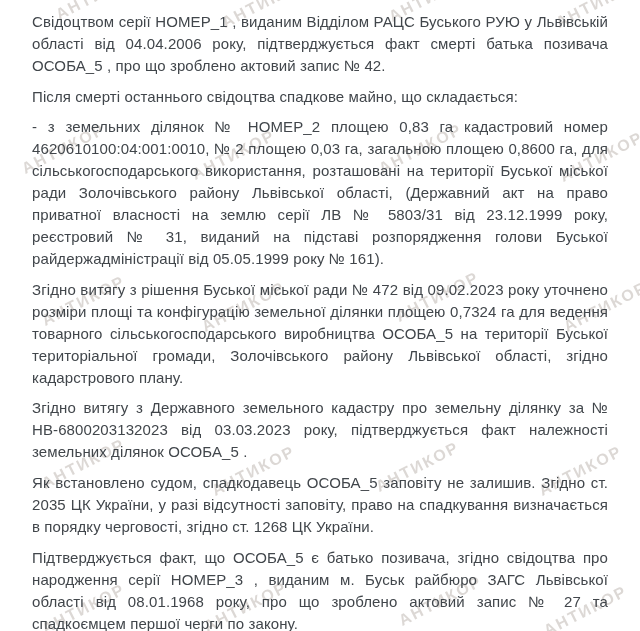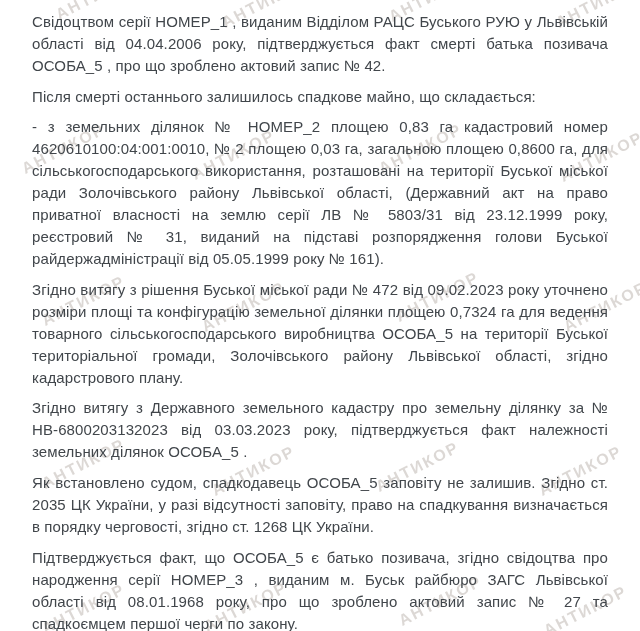--- a/index.html
+++ b/index.html
@@ -74,20 +74,20 @@
   <span class="wm" style="left:535px; top:462px">АНТИКОР</span>
 
   <span class="wm" style="left:38px;  top:600px">АНТИКОР</span>
   <span class="wm" style="left:200px; top:598px">АНТИКОР</span>
   <span class="wm" style="left:395px; top:592px">АНТИКОР</span>
   <span class="wm" style="left:540px; top:602px">АНТИКОР</span>
 </div>
 
 <div class="doc">
   <p>Свідоцтвом серії НОМЕР_1 , виданим Відділом РАЦС Буського РУЮ у Львівській області від 04.04.2006 року, підтверджується факт смерті батька позивача ОСОБА_5 , про що зроблено актовий запис № 42.</p>
-  <p>Після смерті останнього залишилось спадкове майно, що складається:</p>
+  <p>Після смерті останнього свідоцтва спадкове майно, що складається:</p>
   <p>- з земельних ділянок № НОМЕР_2 площею 0,83 га кадастровий номер 4620610100:04:001:0010, № 2 площею 0,03 га, загальною площею 0,8600 га, для сільськогосподарського використання, розташовані на території Буської міської ради Золочівського району Львівської області, (Державний акт на право приватної власності на землю серії ЛВ № 5803/31 від 23.12.1999 року, реєстровий № 31, виданий на підставі розпорядження голови Буської райдержадміністрації від 05.05.1999 року № 161).</p>
   <p>Згідно витягу з рішення Буської міської ради № 472 від 09.02.2023 року уточнено розміри площі та конфігурацію земельної ділянки площею 0,7324 га для ведення товарного сільськогосподарського виробництва ОСОБА_5 на території Буської територіальної громади, Золочівського району Львівської області, згідно кадарстрового плану.</p>
   <p>Згідно витягу з Державного земельного кадастру про земельну ділянку за № НВ-6800203132023 від 03.03.2023 року, підтверджується факт належності земельних ділянок ОСОБА_5 .</p>
   <p>Як встановлено судом, спадкодавець ОСОБА_5 заповіту не залишив. Згідно ст. 2035 ЦК України, у разі відсутності заповіту, право на спадкування визначається в порядку черговості, згідно ст. 1268 ЦК України.</p>
   <p>Підтверджується факт, що ОСОБА_5 є батько позивача, згідно свідоцтва про народження серії НОМЕР_3 , виданим м. Буськ райбюро ЗАГС Львівської області від 08.01.1968 року, про що зроблено актовий запис № 27 та спадкоємцем першої черги по закону.</p>
   <p>Крім позивача, спадкоємцями першої черги є мати позивача ОСОБА_6 та брат ОСОБА_4 . Останні на означене спадкове майно не претендують, відмовляються від такого в користь позивача, про що подали відповідні письмові заяви від 26.05.2023 року.</p>
 </div>
 
 </body></html>

